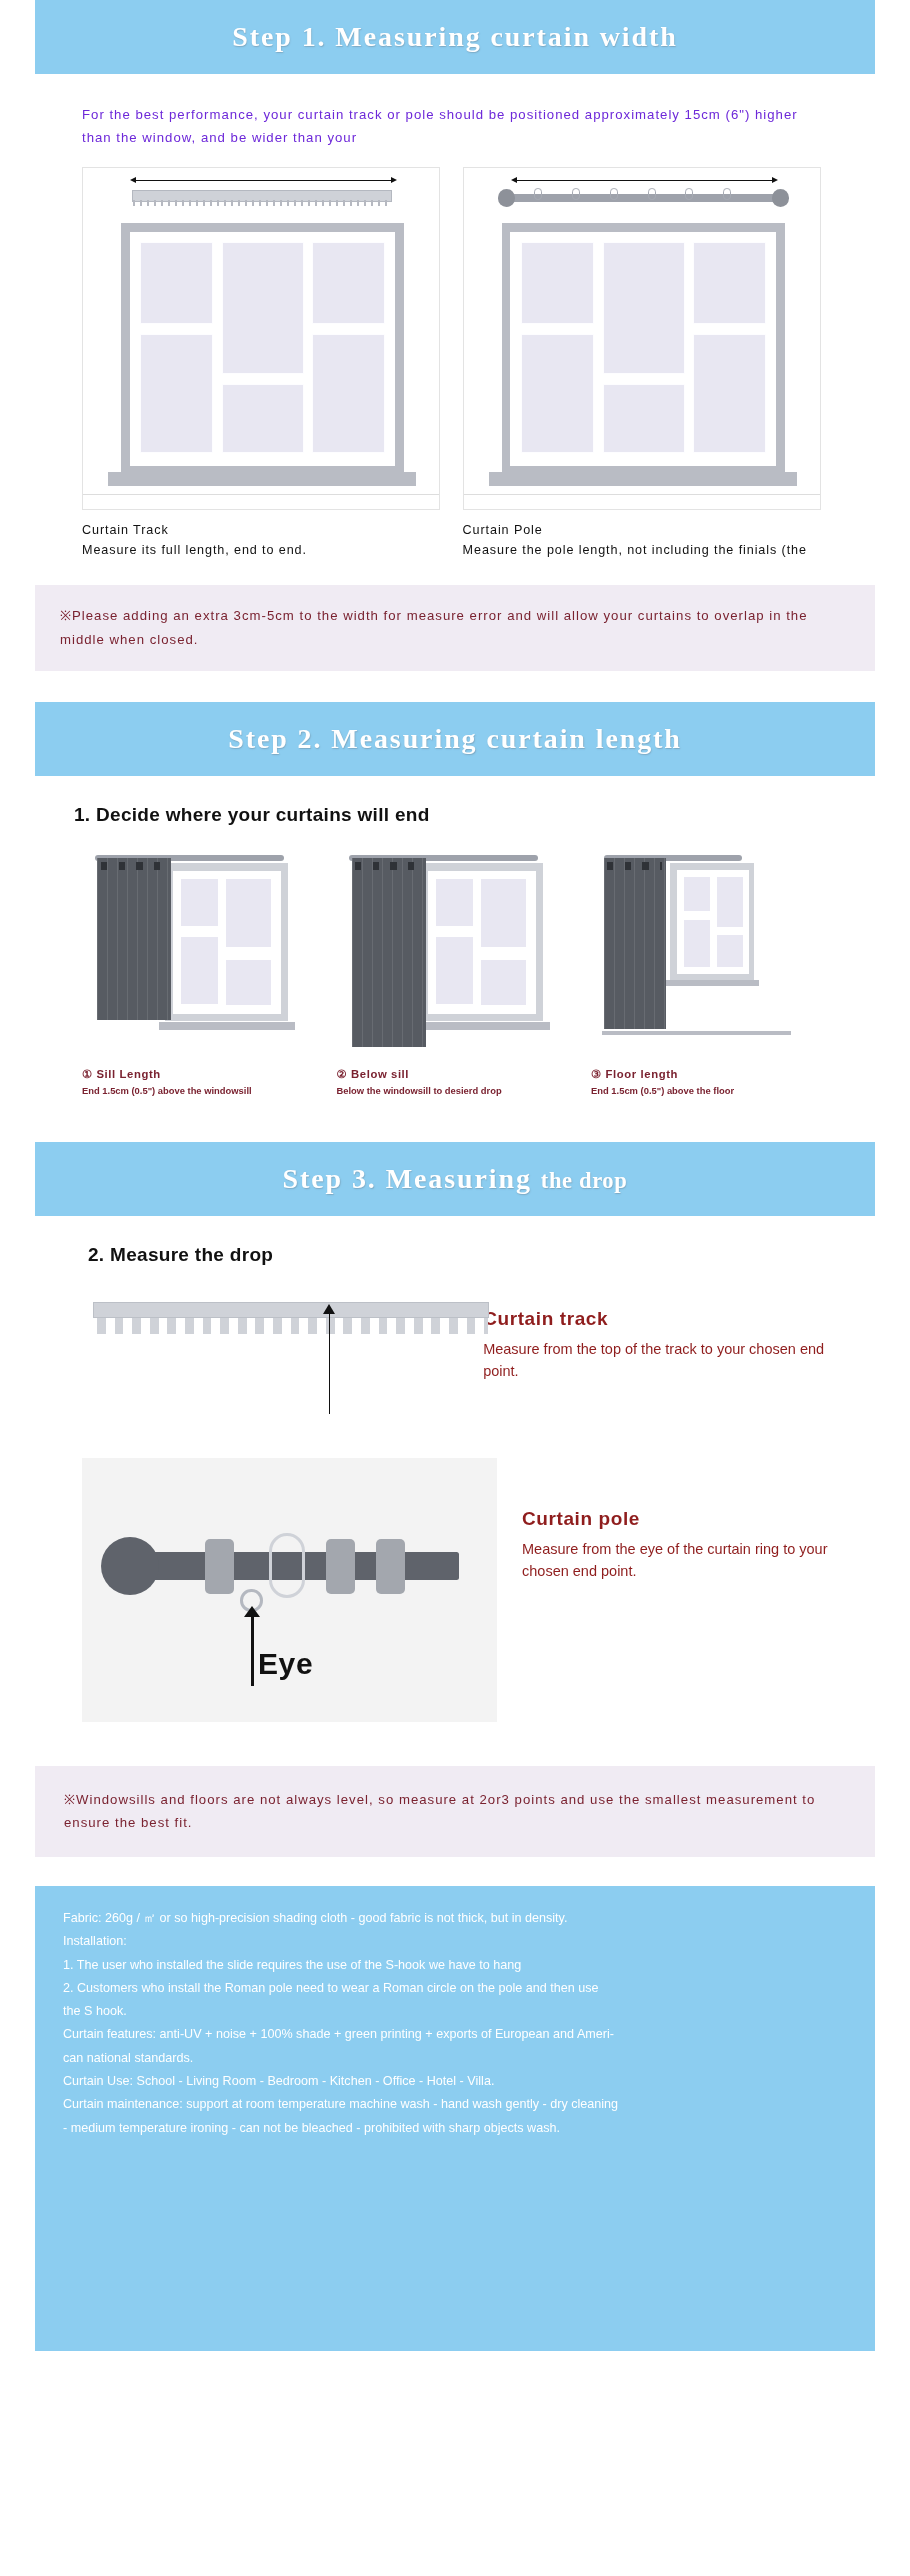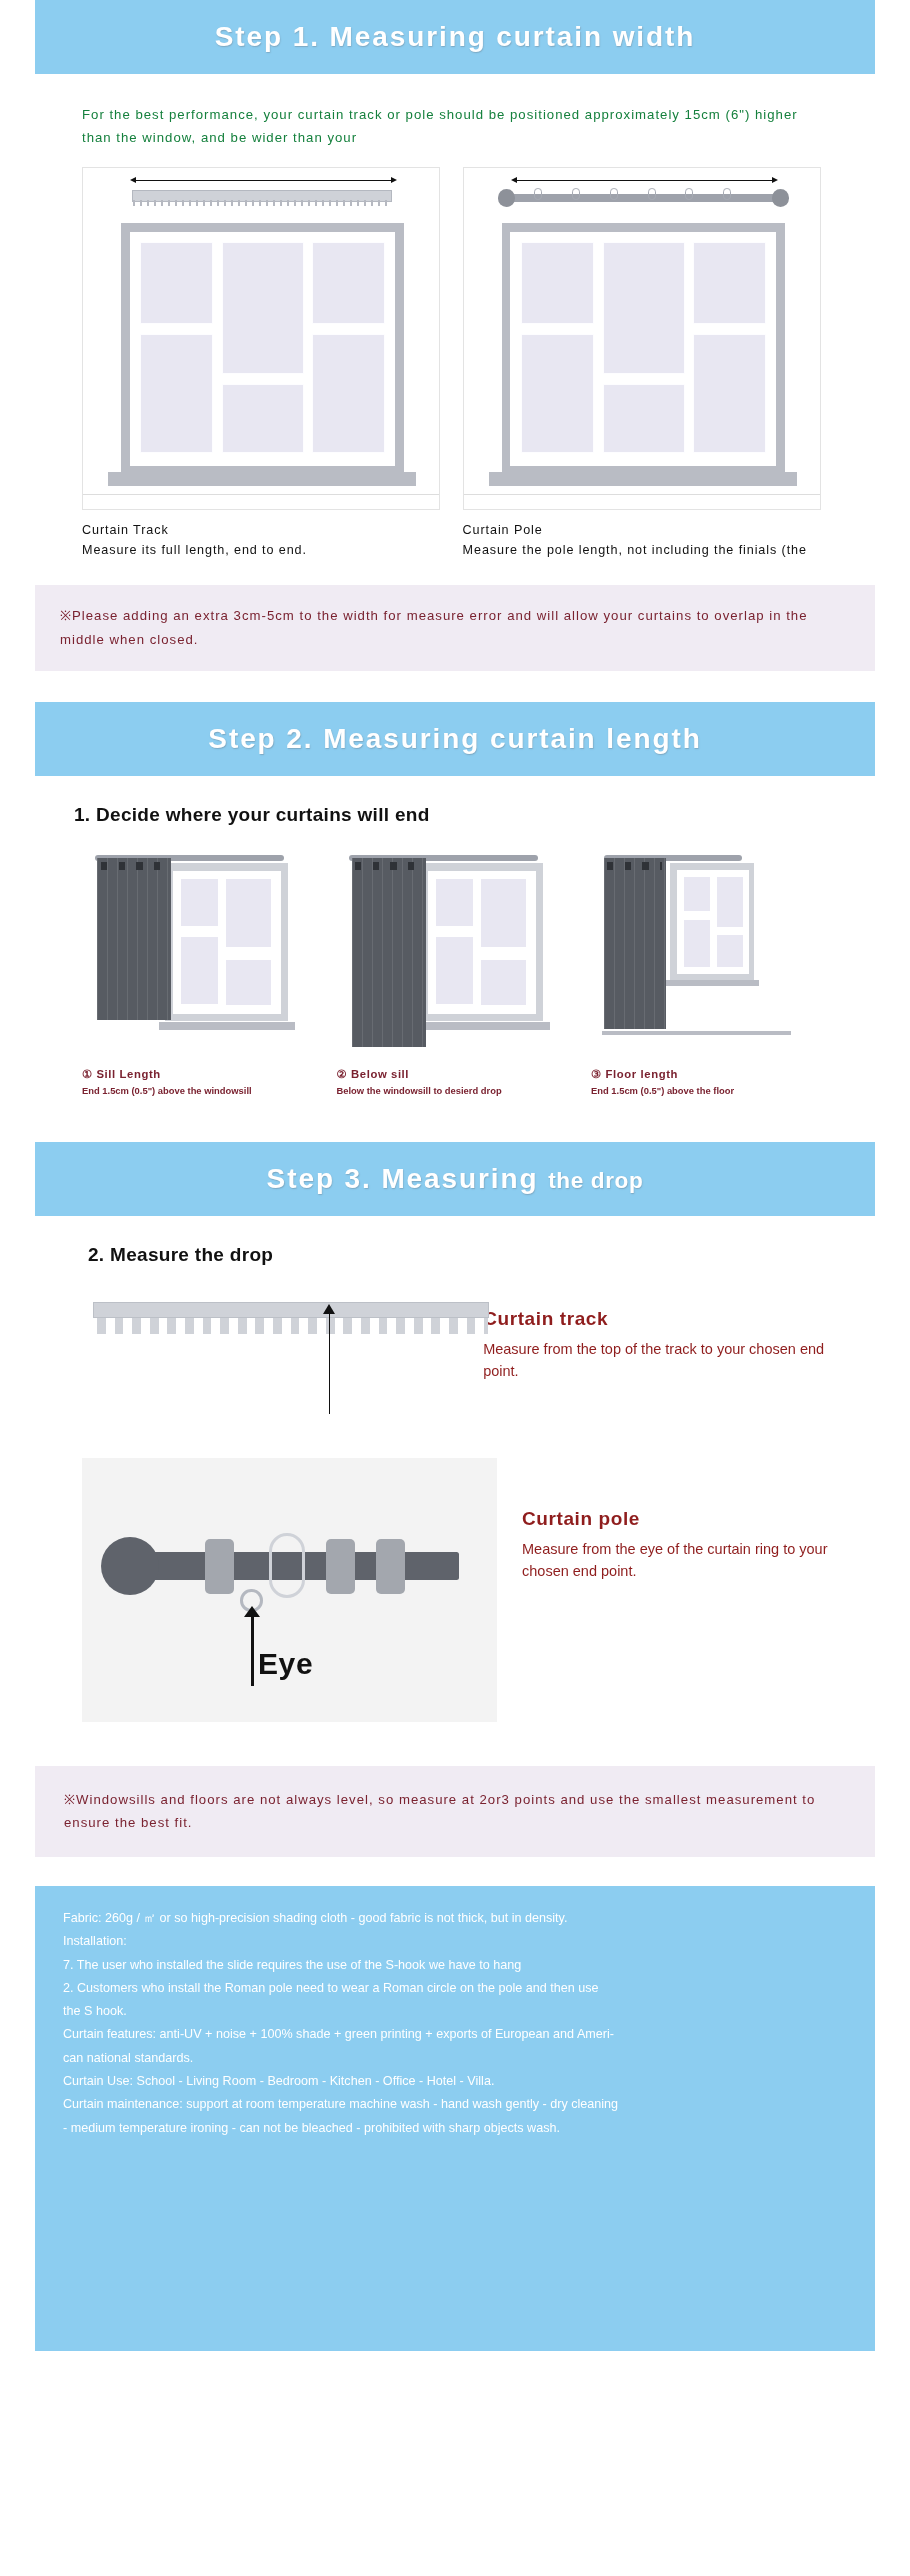--- a/index.html
+++ b/index.html
@@ -13,37 +13,38 @@
   .page { width: 910px; margin: 0 auto; position: relative; }
 
   
   .step-banner {
     background: #8ccdf0;
     height: 74px;
     display: flex;
     align-items: center;
     justify-content: center;
     margin: 0 35px;
+    font-family: Liberation Serif, serif;
   }
   .step-banner .txt {
     color: #ffffff;
     font-size: 28px;
     letter-spacing: 1.9px;
     text-shadow: 0.6px 1.3px 1.3px rgba(120,160,185,0.85);
     font-weight: bold;
   }
   .step-banner .txt .small { font-size: 22.6px; letter-spacing: 0.6px; }
 
   
   .intro {
     margin: 29px 82px 17.6px 82px;
     font-size: 13.2px;
     letter-spacing: 1px;
     line-height: 1.75;
-    color: #15803d;
+    color: #6d28d9;
   }
   .win-row {
     display: flex;
     gap: 22.6px;
     margin: 0 82px;
   }
   .win-card { width: 358px; }
   .win-box {
     border: 0.6px solid #e3e3e3;
     height: 343px;
@@ -413,21 +414,21 @@
         <div class="drop-p">Measure from the eye of the curtain ring to your chosen end point.</div>
       </div>
     </div>
   </div>
 
   <div class="note tall" style="margin-top:44px">※Windowsills and floors are not always level, so measure at 2or3 points and use the smallest measurement to ensure the best fit.</div>
 
   <div class="specs">
     <p>Fabric: 260g / ㎡ or so high-precision shading cloth - good fabric is not thick, but in density.</p>
     <p>Installation:</p>
-    <p>7. The user who installed the slide requires the use of the S-hook we have to hang</p>
+    <p>1. The user who installed the slide requires the use of the S-hook we have to hang</p>
     <p>2. Customers who install the Roman pole need to wear a Roman circle on the pole and then use</p>
     <p>   the S hook.</p>
     <p>Curtain features: anti-UV + noise + 100% shade + green printing + exports of European and Ameri-</p>
     <p>can national standards.</p>
     <p>Curtain Use: School - Living Room - Bedroom - Kitchen - Office - Hotel - Villa.</p>
     <p>Curtain maintenance: support at room temperature machine wash - hand wash gently - dry cleaning</p>
     <p>- medium temperature ironing - can not be bleached - prohibited with sharp objects wash.</p>
   </div>
 
 </div>

